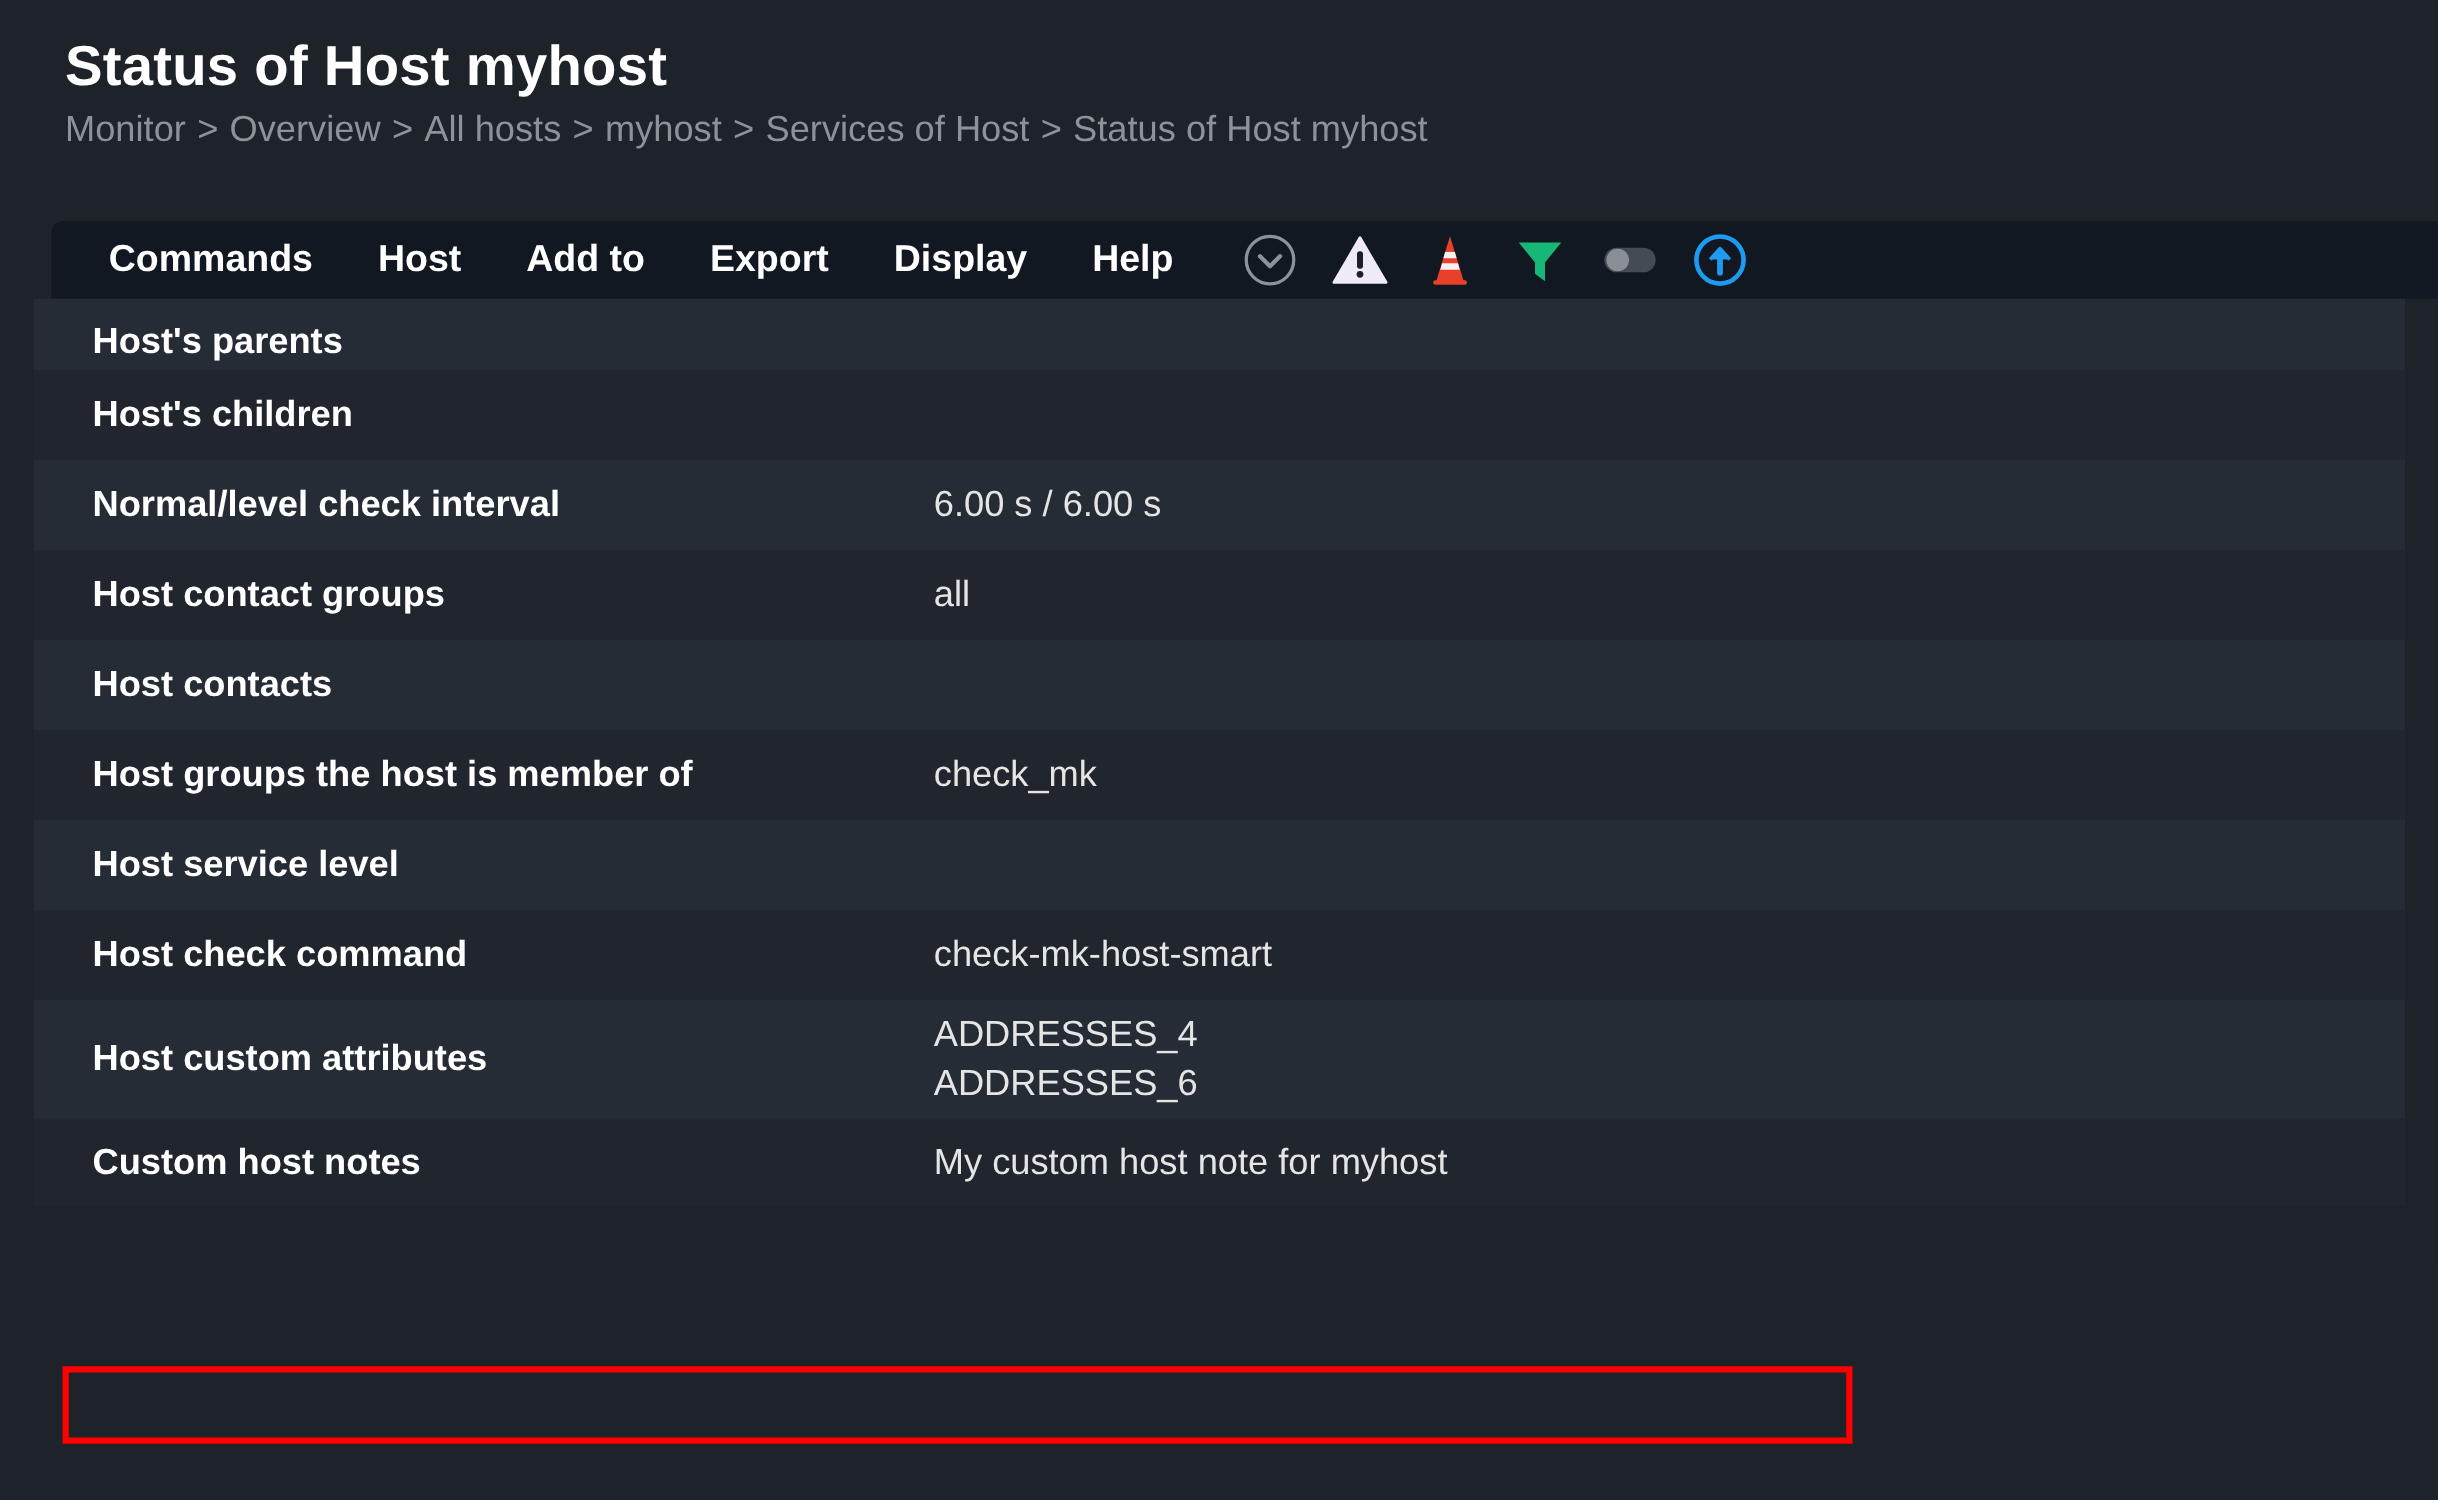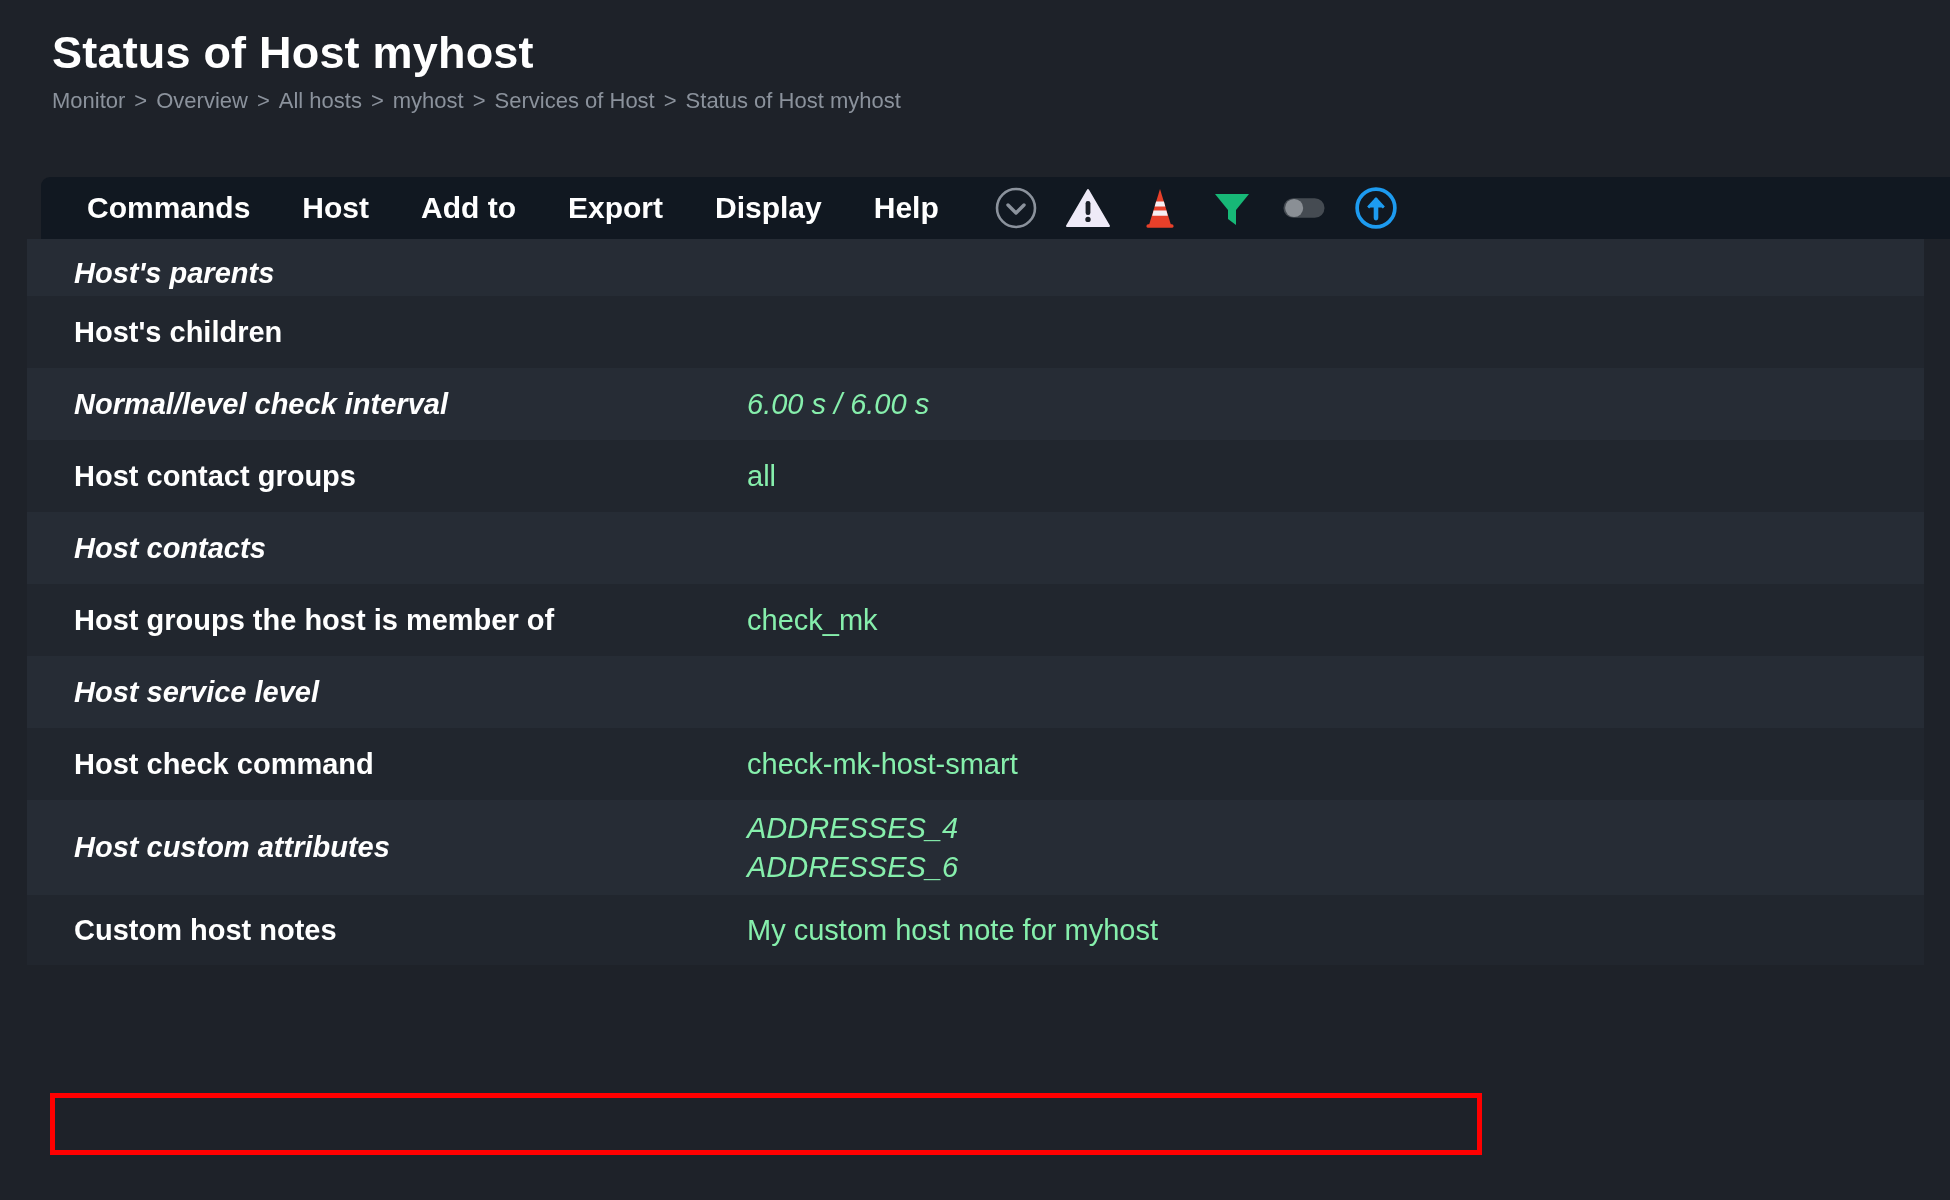--- a/index.html
+++ b/index.html
@@ -25,21 +25,21 @@
   }
   .page-title {
     font-size: 45px;
     font-weight: bold;
     color: #ffffff;
     letter-spacing: 0.2px;
     line-height: 1.1;
   }
   .breadcrumb {
     margin-top: 10px;
-    font-size: 22px;
+    font-size: 29px;
     color: #8b929c;
     line-height: 1.15;
     white-space: nowrap;
   }
   .breadcrumb .crumb { color: #8b929c; }
   .breadcrumb .sep { color: #8b929c; margin: 0 9px; }
 
   
   .toolbar {
     position: absolute;
@@ -84,34 +84,34 @@
     width: 1897px;
     bottom: 0;
   }
   .row {
     display: flex;
     align-items: center;
     width: 100%;
     padding-left: 47px;
     position: relative;
   }
-  .row.odd  { background: #262c35; font-style: italic; }
+  .row.odd  { background: #262c35; }
   .row.even { background: #21262e; }
 
   .row .label {
     width: 673px;
     flex: 0 0 673px;
     font-size: 29px;
     font-weight: bold;
     color: #ffffff;
     white-space: nowrap;
   }
   .row .value {
     font-size: 29px;
-    color: #86efac;
+    color: #e5e5e5;
     white-space: pre-line;
     line-height: 1.34;
   }
 
   .row.h-partial { height: 57px; align-items: flex-end; padding-bottom: 6px; }
   .row.h-std     { height: 72px; }
   .row.h-tall    { height: 95px; }
   .row.h-last    { height: 70px; }
 
   

